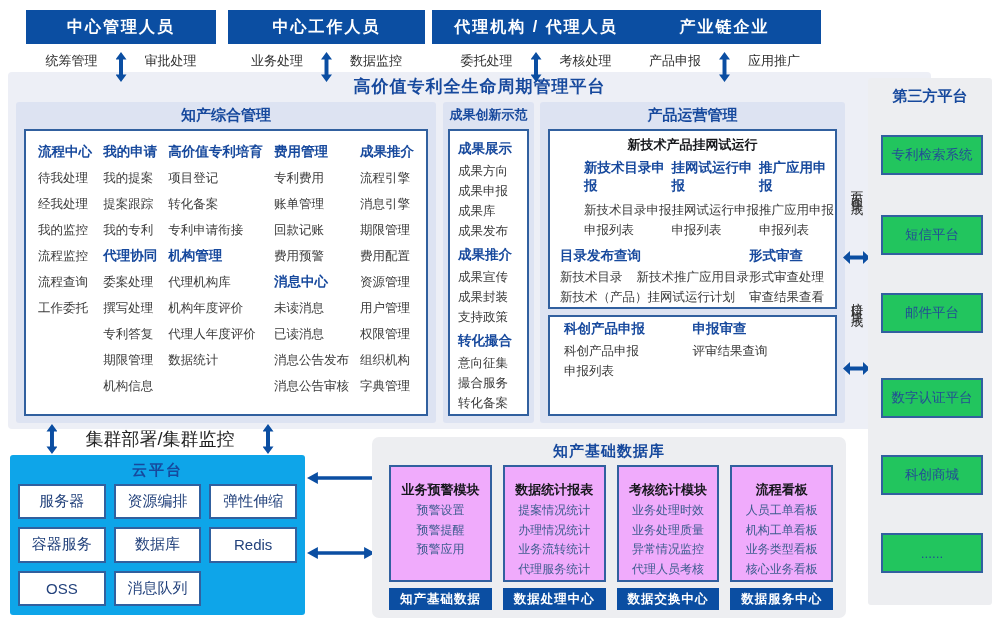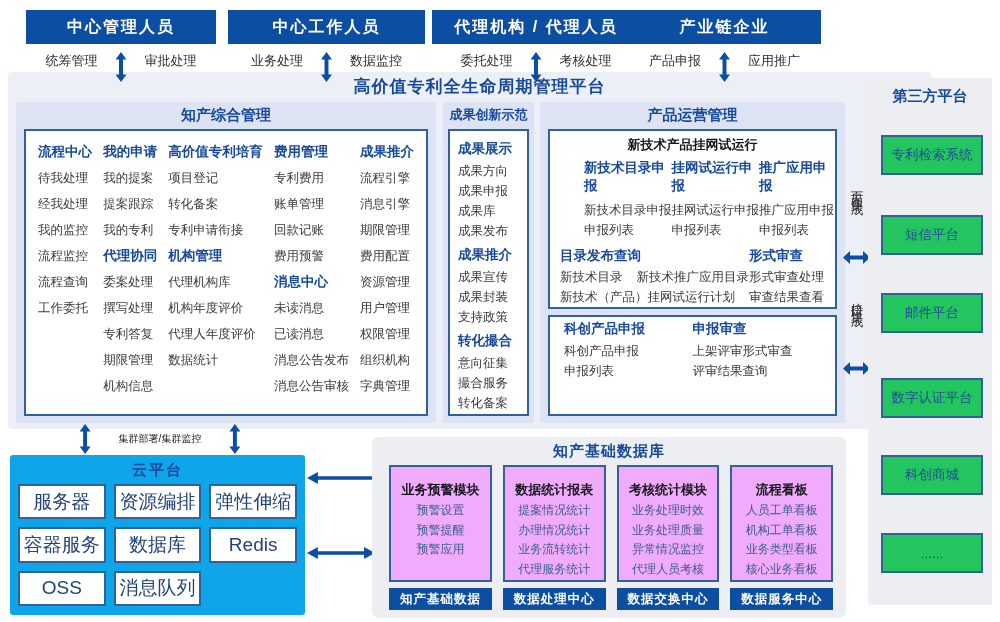--- a/index.html
+++ b/index.html
@@ -55,28 +55,28 @@
   .ops-b-cols .itm{line-height:20px;}
   
   .vlabel{position:absolute;writing-mode:vertical-rl;font-size:12.5px;color:#2d2d2d;letter-spacing:4px;}
   
   .tp{position:absolute;left:868px;top:78px;width:124px;height:527px;background:#edeef1;border-radius:3px;}
   .tp-title{text-align:center;font-size:15px;font-weight:bold;color:#17499d;padding-top:9px;}
   .tp-box{position:absolute;left:13px;right:9px;height:40px;background:#22c55e;border:2px solid #31609f;box-sizing:border-box;
           display:flex;align-items:center;justify-content:center;font-size:13.5px;color:#234e94;white-space:nowrap;}
   
   .cluster{position:absolute;left:30px;top:423px;width:260px;height:32px;display:flex;align-items:center;
-           justify-content:center;gap:28px;font-size:10px;color:#222;z-index:2;}
+           justify-content:center;gap:28px;font-size:18px;color:#222;z-index:2;}
   
   .cloud{position:absolute;left:10px;top:455px;width:295px;height:160px;background:#0ea5e9;border-radius:3px;}
   .cloud-title{text-align:center;font-size:15px;font-weight:bold;color:#17499d;line-height:25px;padding-top:2px;letter-spacing:2px;}
   .cloud-grid{position:absolute;left:8px;right:8px;top:29px;bottom:9px;display:grid;
               grid-template-columns:repeat(3,1fr);gap:8px;}
   .cloud-cell{background:#fff;border:2px solid #31609f;box-sizing:border-box;display:flex;align-items:center;
-              justify-content:center;font-size:19px;color:#23427c;}
+              justify-content:center;font-size:15px;color:#23427c;}
   
   .db{position:absolute;left:372px;top:437px;width:474px;height:181px;background:#edeef1;border-radius:7px;}
   .db-title{text-align:center;font-size:15px;font-weight:bold;color:#17499d;line-height:24px;padding-top:2px;letter-spacing:1px;}
   .db-row{position:absolute;left:17px;right:13px;top:28px;bottom:8px;display:flex;gap:11px;}
   .db-mod{flex:1;display:flex;flex-direction:column;}
   .db-box{flex:1;background:#f0abfc;border:2px solid #31609f;box-sizing:border-box;padding-top:11px;}
   .db-h{text-align:center;font-size:13px;font-weight:bold;color:#16171c;line-height:23px;white-space:nowrap;}
   .db-i{text-align:center;font-size:12px;color:#3d5c8f;line-height:19.5px;white-space:nowrap;}
   .db-bar{margin-top:6px;height:22px;background:#0b4ea2;color:#fff;font-weight:bold;font-size:12.5px;
           display:flex;align-items:center;justify-content:center;letter-spacing:1px;}
@@ -243,21 +243,20 @@
 
       <div class="ops-box ops-b">
         <div class="ops-b-cols">
           <div>
             <div class="grp-t">科创产品申报</div>
             <div class="itm">科创产品申报</div>
             <div class="itm">申报列表</div>
           </div>
           <div>
             <div class="grp-t">申报审查</div>
-            <div class="itm">上架评审形式审查</div>
             <div class="itm">评审结果查询</div>
           </div>
         </div>
       </div>
     </div>
   </div>
 
   <div class="vlabel" style="left:848px;top:181px">页面集成</div>
   <i class="harrow" style="left:843px;top:251px"></i>
   <div class="vlabel" style="left:848px;top:293px">接口集成</div>

